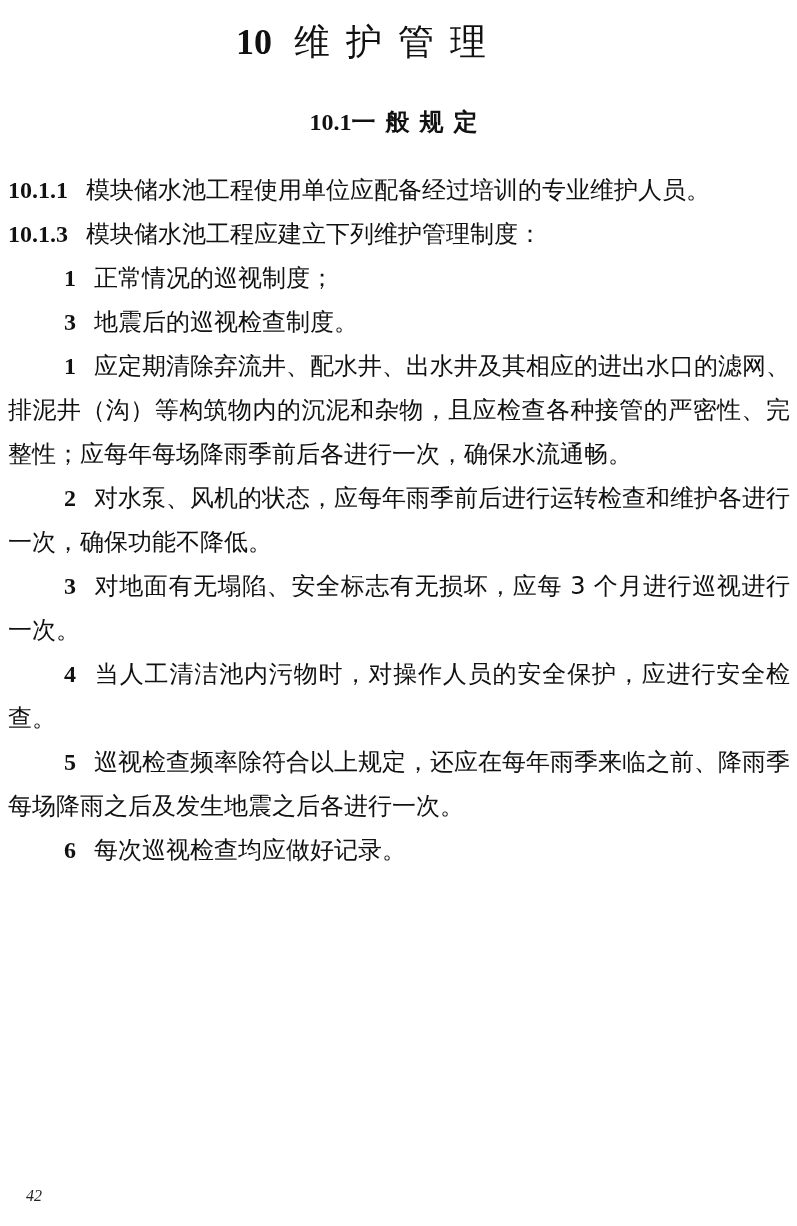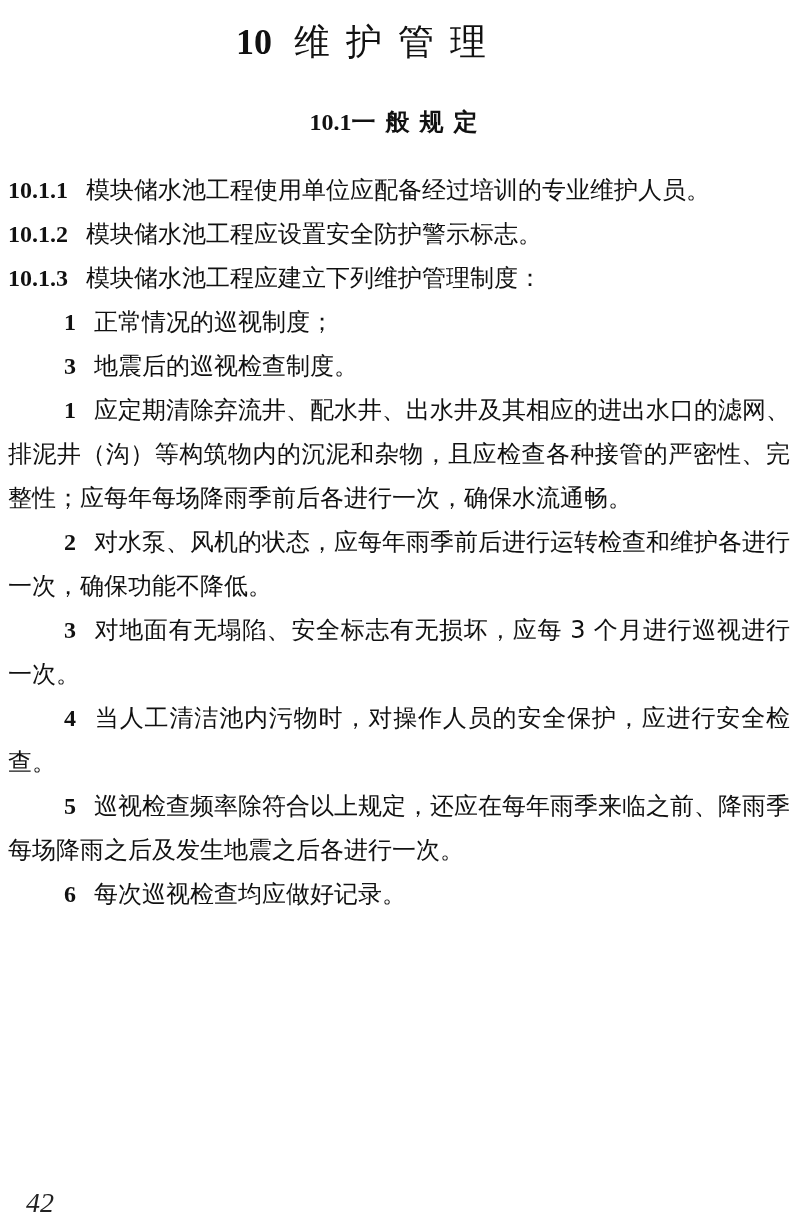--- a/index.html
+++ b/index.html
@@ -14,39 +14,36 @@
   .section-title .num { font-family:"Liberation Serif",serif; }
   .section-title .txt { letter-spacing:10px; font-family:"DejaVu Sans",sans-serif; }
   .content { position:absolute; top:168px; left:8px; width:782px;
              font-family:"DejaVu Sans",sans-serif; font-size:24px; line-height:44px; }
   .para { margin:0; text-align:justify; }
   .clause-num { font-family:Liberation Serif, serif; font-weight:bold; margin-right:18px; }
   .item { padding-left:0; text-indent:56px; }
   .item-num { font-family:"Liberation Serif",serif; font-weight:bold; margin-right:18px; }
   .sub-item { padding-left:56px; }
   .page-number { position:absolute; left:26px; top:1187px; font-family:"Liberation Serif",serif;
-                 font-style:italic; font-size:28px; color:#222; }
+                 font-style:italic; font-size:16px; color:#222; }
 </style>
 </head>
 <body>
 
 <div class="chapter-title">
   <span class="num">10</span><span class="txt">维护管理</span>
 </div>
 
 <div class="section-title">
   <span class="num">10.1</span><span class="txt">一般规定</span>
 </div>
 
 <div class="content">
   <p class="para">
     <span class="clause-num">10.1.1</span><span>模块储水池工程使用单位应配备经过培训的专业维护人员。</span>
-  </p>
-  <p class="para">
-    <span class="clause-num">10.1.2</span><span>模块储水池工程应设置安全防护警示标志。</span>
   </p>
   <p class="para">
     <span class="clause-num">10.1.3</span><span>模块储水池工程应建立下列维护管理制度：</span>
   </p>
   <p class="para sub-item">
     <span class="item-num">1</span><span>正常情况的巡视制度；</span>
   </p>
   <p class="para sub-item">
     <span class="item-num">3</span><span>地震后的巡视检查制度。</span>
   </p>

